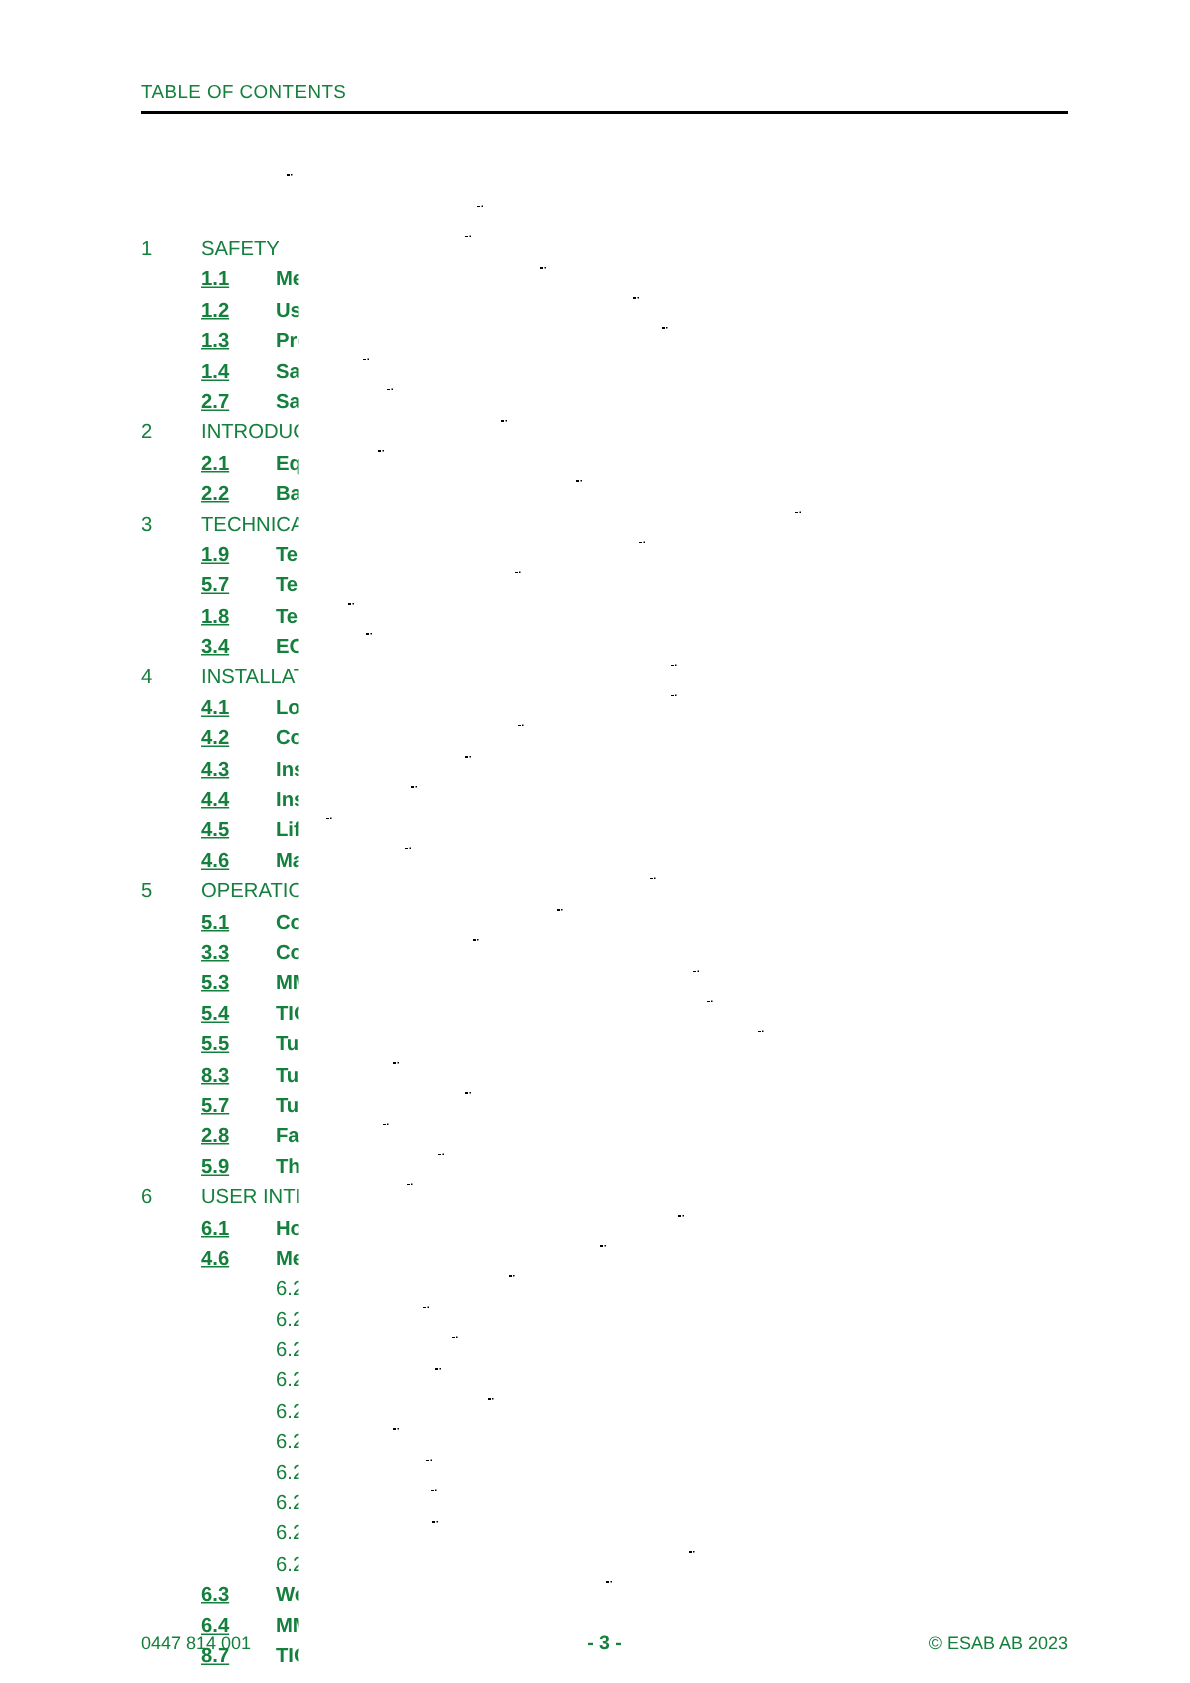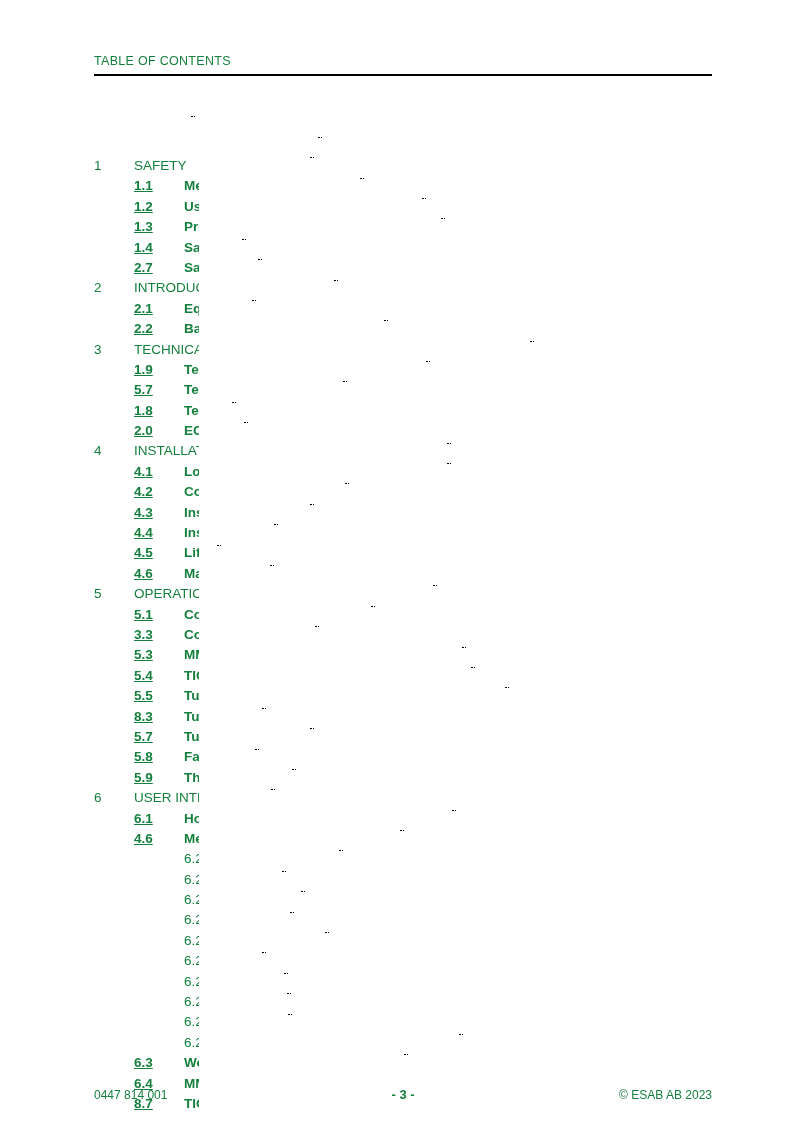--- a/index.html
+++ b/index.html
@@ -172,21 +172,21 @@
   </div>
 
   <div class="toc-row level-2">
     <span class="num">1.8</span>
     <span class="title">Technical data for AMP⁺ Hybrid Mode</span>
     <span class="leader"></span>
     <span class="page">18</span>
   </div>
 
   <div class="toc-row level-2">
-    <span class="num">2.0</span>
+    <span class="num">3.4</span>
     <span class="title">ECO design information</span>
     <span class="leader"></span>
     <span class="page">20</span>
   </div>
 
   <div class="toc-row level-1">
     <span class="num">4</span>
     <span class="title">INSTALLATION</span>
     <span class="leader"></span>
     <span class="page">21</span>
@@ -284,21 +284,21 @@
   </div>
 
   <div class="toc-row level-2">
     <span class="num">5.7</span>
     <span class="title">Turning the power ON/OFF for AMP⁺ Hybrid Mode</span>
     <span class="leader"></span>
     <span class="page">30</span>
   </div>
 
   <div class="toc-row level-2">
-    <span class="num">5.8</span>
+    <span class="num">2.8</span>
     <span class="title">Fan control</span>
     <span class="leader"></span>
     <span class="page">31</span>
   </div>
 
   <div class="toc-row level-2">
     <span class="num">5.9</span>
     <span class="title">Thermal protection</span>
     <span class="leader"></span>
     <span class="page">31</span>

